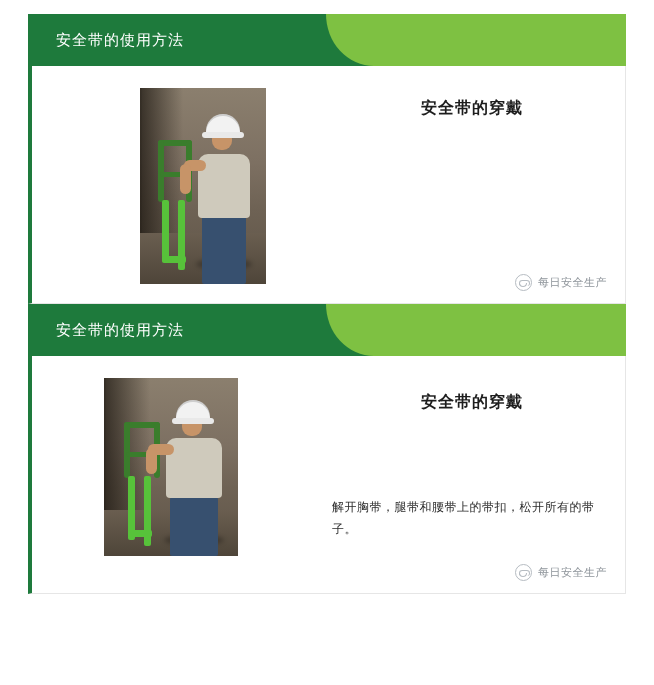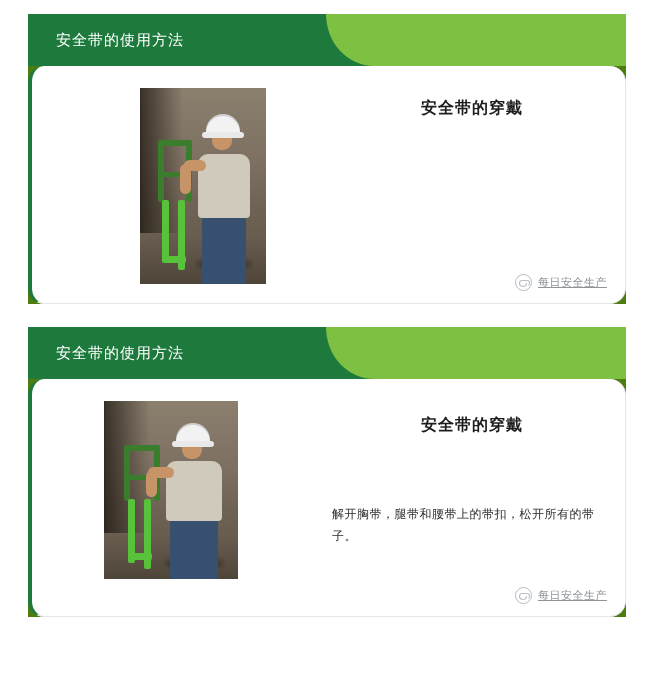--- a/index.html
+++ b/index.html
@@ -17,22 +17,21 @@
     width: 654px;
     height: 685px;
     background: #ffffff;
     position: relative;
     box-sizing: border-box;
     padding: 14px 28px 0 28px;
   }
   .slide {
     position: relative;
     width: 598px;
-    margin-bottom: 23px;
-    background: #4d7c0f;
+    background: #737373;
   }
   
   .slide-header {
     position: relative;
     height: 52px;
     background: #1e7a3c;
     overflow: hidden;
   }
   .slide-header .light-wedge {
     position: absolute;
@@ -56,21 +55,20 @@
   }
   
   .slide-body {
     position: relative;
     height: 238px;
     border-left: 4px solid #1e7a3c;
     border-right: 1px solid #e6e6e6;
     border-bottom: 1px solid #e6e6e6;
     background: #ffffff;
     box-sizing: border-box;
-    border-radius: 16px;
   }
   .photo-wrap {
     position: absolute;
     left: 108px;
     top: 22px;
     width: 126px;
     height: 196px;
     background: #6b6257;
     overflow: hidden;
   }
@@ -204,21 +202,21 @@
   }
   .wm-circle:after {
     content: "";
     position: absolute;
     left: 2.5px; top: 8px;
     width: 6px; height: 3px;
     border-radius: 0 0 4px 4px;
     border: 1px solid #b6bcc2;
     border-top: none;
   }
-  .wm-text { color: #8e949a; font-size: 11px; letter-spacing: .5px; text-decoration: underline; }
+  .wm-text { color: #8e949a; font-size: 11px; letter-spacing: .5px; }
 </style>
 </head>
 <body>
 
 <div class="page">
 
   <div class="slide">
     <div class="slide-header">
       <div class="light-wedge"></div>
       <div class="title">安全带的使用方法</div>
@@ -281,21 +279,21 @@
         <div class="ph-shadow" style="left:60px; top:156px; width:60px; height:12px;"></div>
         <div class="ph-jeans" style="left:66px; top:118px; width:48px; height:60px;"></div>
         <div class="ph-shirt" style="left:62px; top:60px; width:56px; height:60px;"></div>
         <div class="ph-arm" style="left:44px; top:66px; width:26px; height:11px;"></div>
         <div class="ph-arm" style="left:42px; top:70px; width:11px; height:26px;"></div>
         <div class="ph-face" style="left:78px; top:38px;"></div>
         <div class="ph-helmet" style="left:72px; top:22px;"></div>
       </div>
 
       <div class="slide-heading" style="top:36px;">安全带的穿戴</div>
-      <div class="slide-text" style="top:124px;">解开胸带，腿带和腰带上的带扣，松开所有的带子。</div>
+      <div class="slide-text" style="top:140px;">解开胸带，腿带和腰带上的带扣，松开所有的带子。</div>
 
       <div class="watermark">
         <span class="wm-circle"></span>
         <span class="wm-text">每日安全生产</span>
       </div>
     </div>
   </div>
 
 </div>
 

